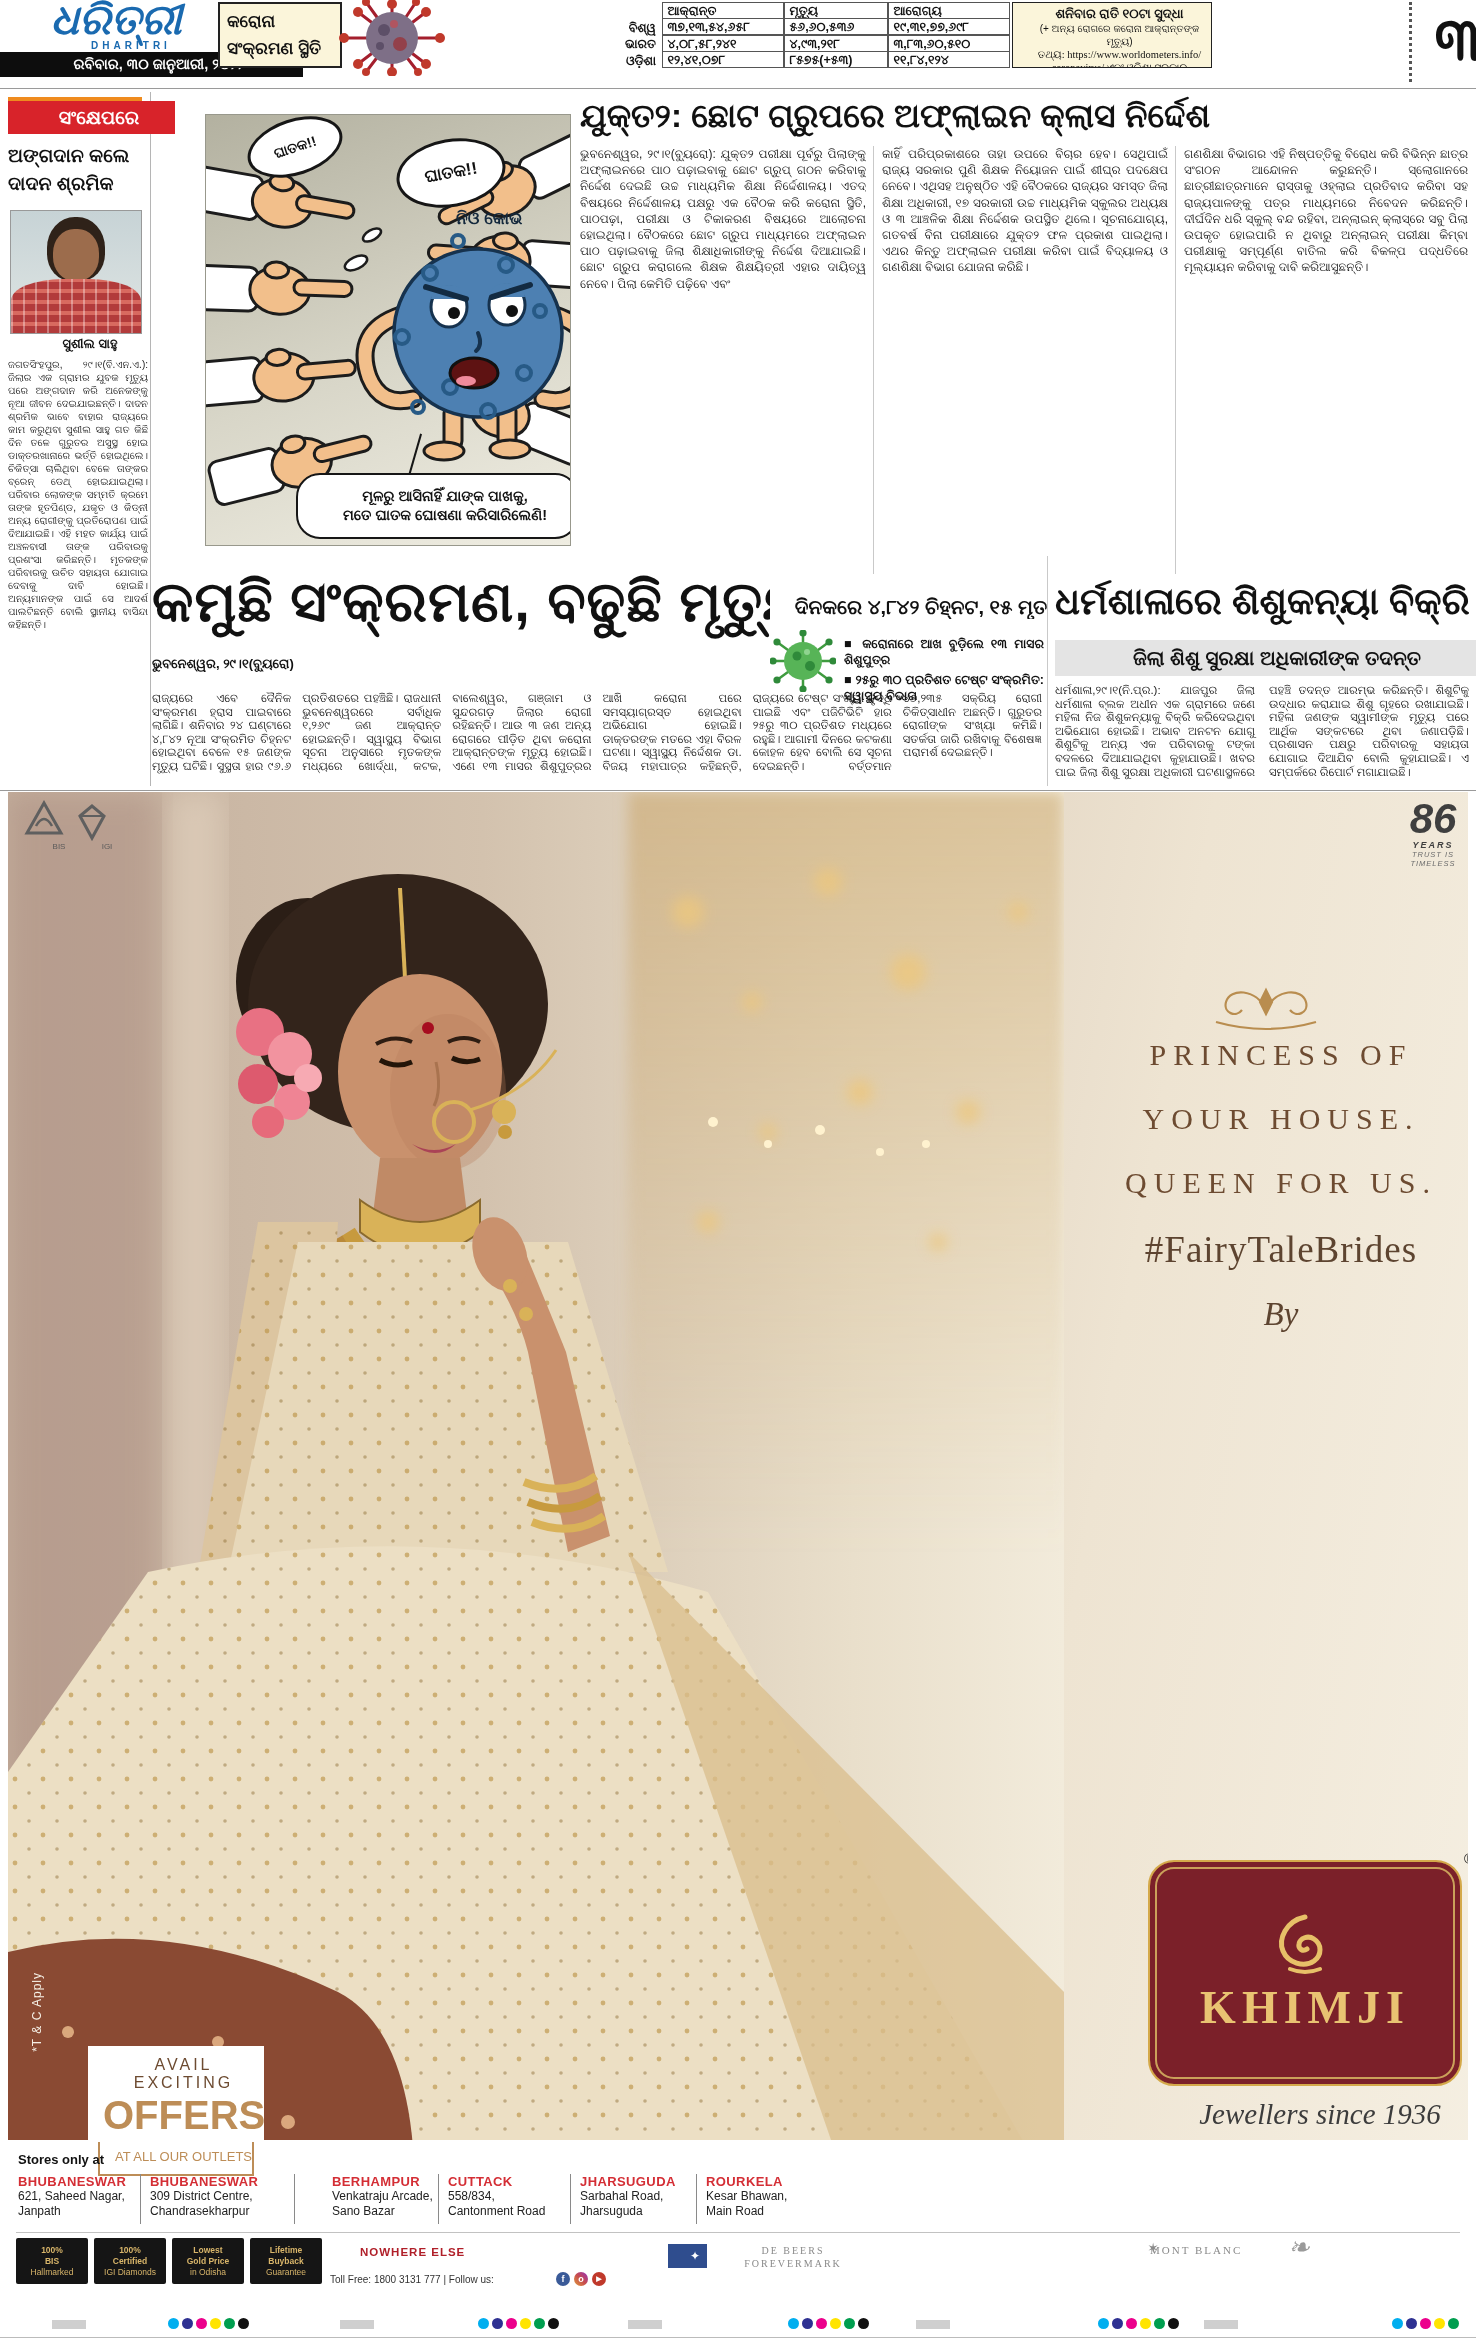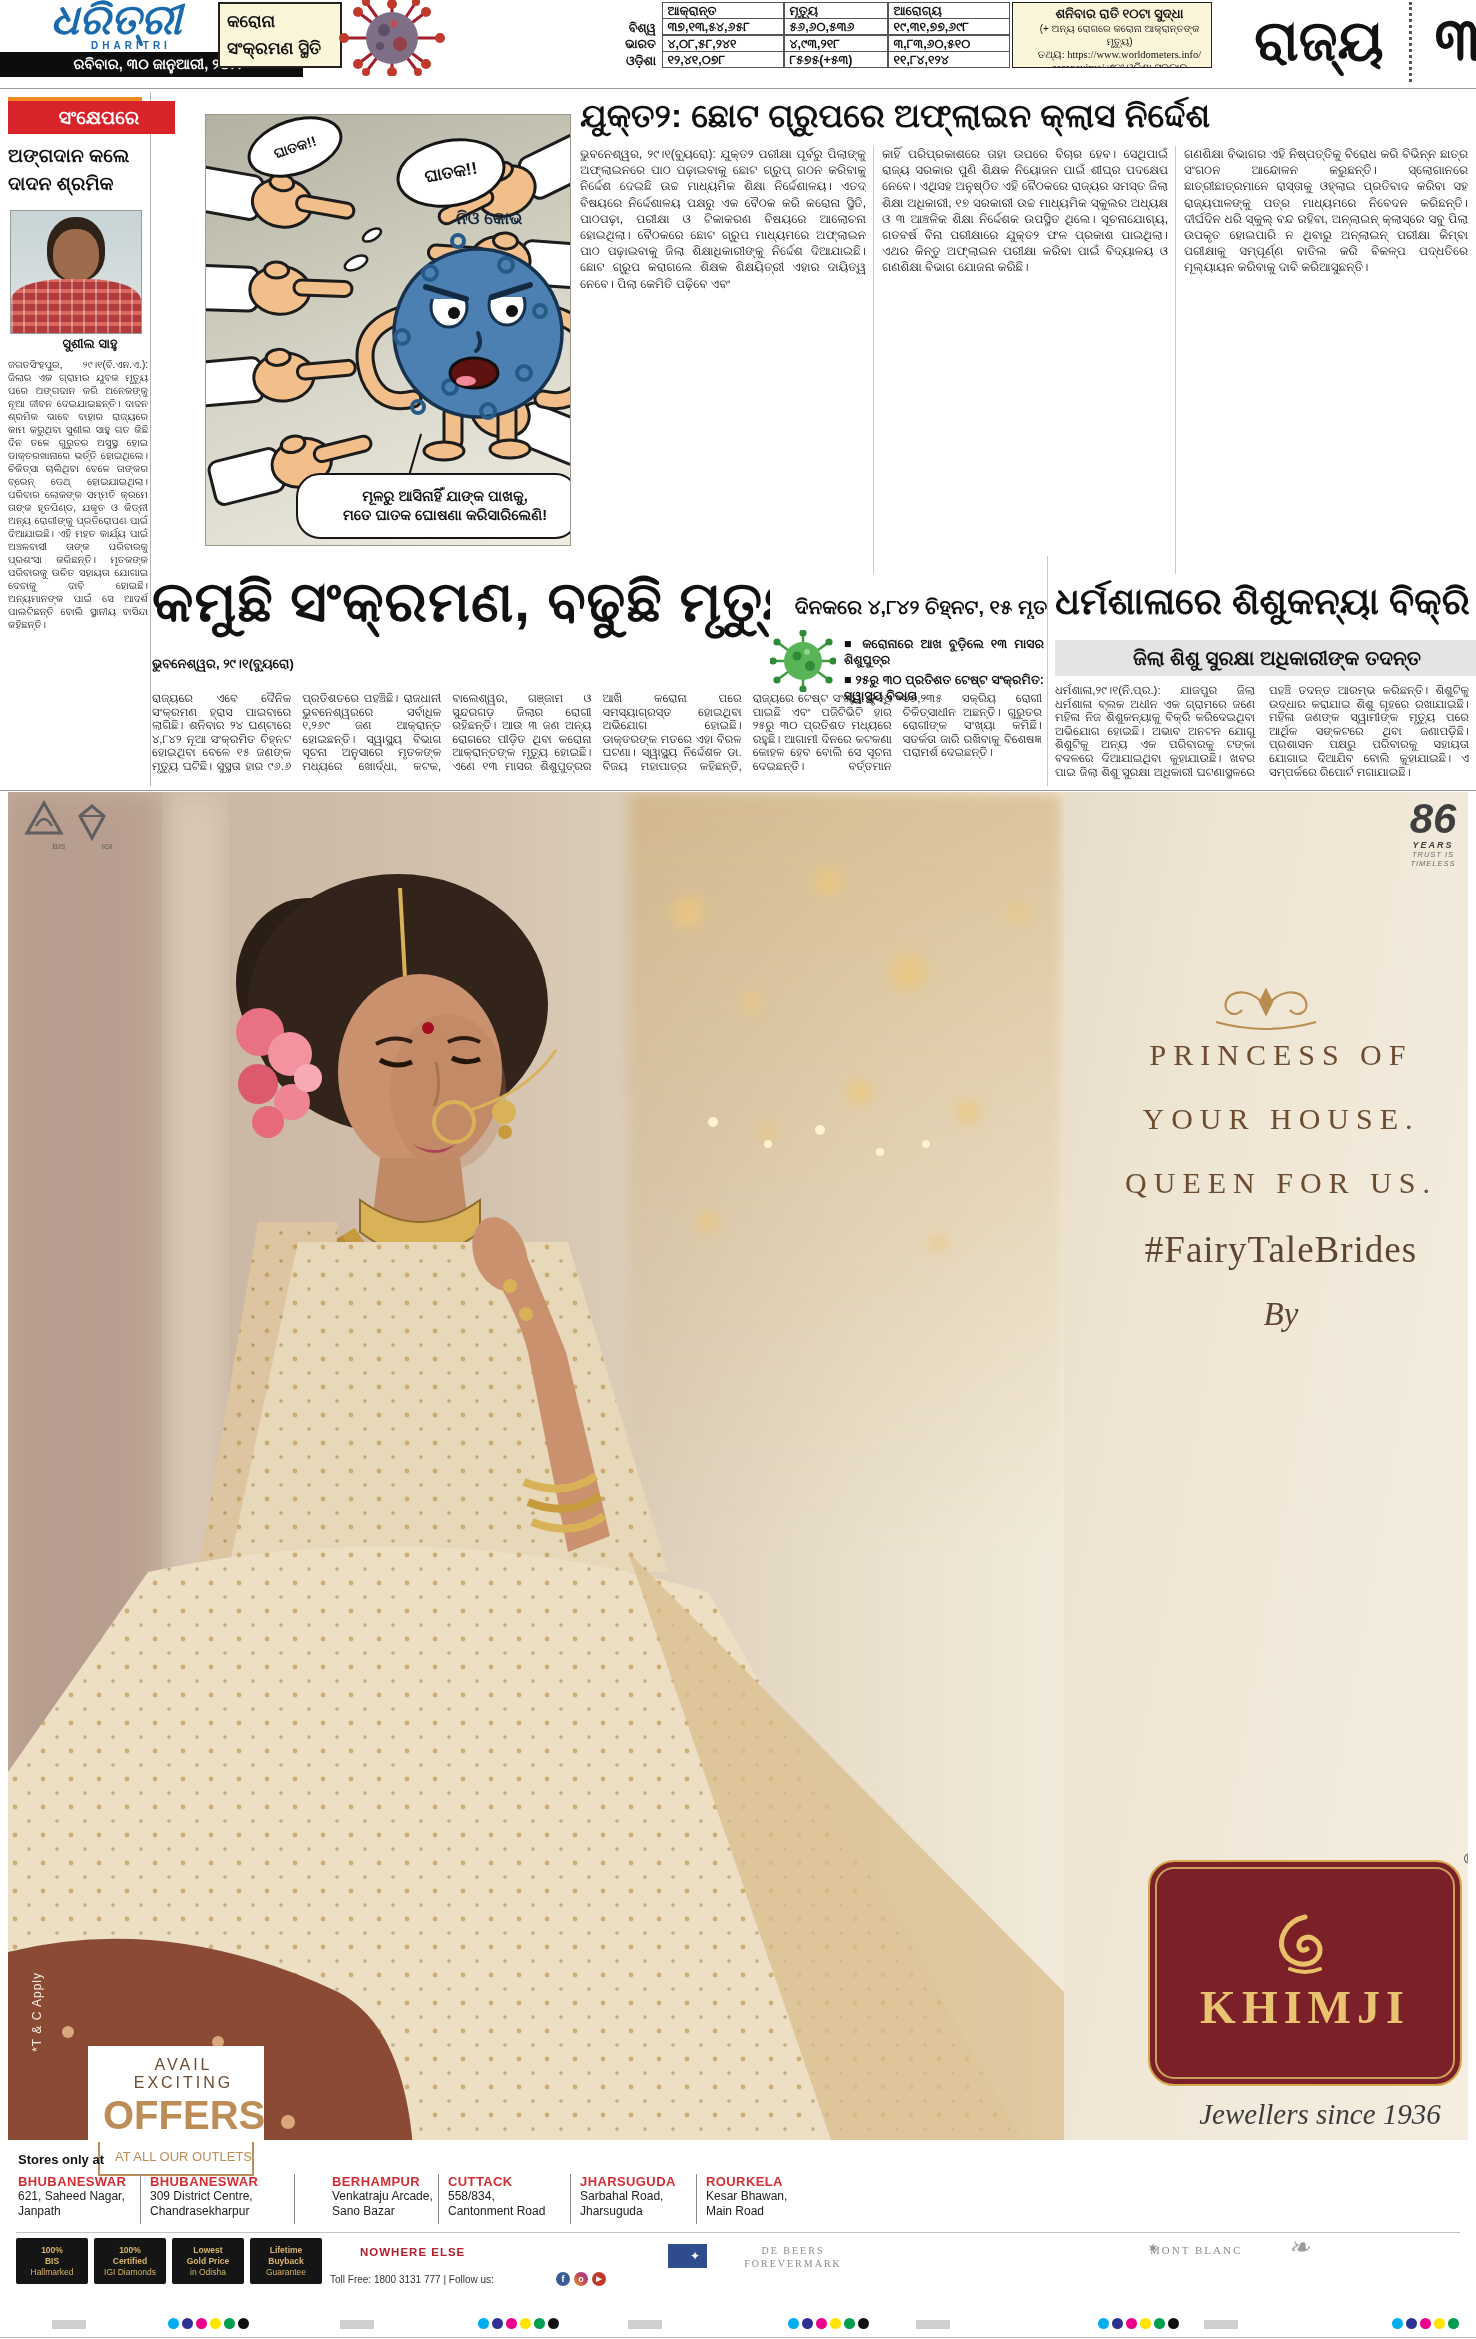--- a/index.html
+++ b/index.html
@@ -107,21 +107,20 @@
     <div class="c">୧୧,୮୪,୧୨୪</div>
   </div>
 
   <div class="abs creambox ctr" style="left:1012px;top:2px;width:200px;height:66px;border-width:1.5px;padding-top:3px;overflow:hidden;">
     <div class="b" style="font-size:13px;line-height:16px;">ଶନିବାର ରାତି ୧୦ଟା ସୁଦ୍ଧା</div>
     <div style="font-size:10px;line-height:13px;">(+ ଅନ୍ୟ ରୋଗରେ କରୋନା ଆକ୍ରାନ୍ତଙ୍କ ମୃତ୍ୟୁ)</div>
     <div class="serif" style="font-size:10.5px;line-height:13px;">ତଥ୍ୟ: https://www.worldometers.info/</div>
     <div class="serif" style="font-size:10.5px;line-height:13px;">coronavirus/ ଏବଂ ଓଡ଼ିଶା ସରକାର</div>
   </div>
 
-  <div class="abs ctr b nw" style="left:1205px;top:2px;width:198px;font-size:56px;line-height:78px;">ରାଜ୍ୟ</div>
   <div class="abs" style="left:1409px;top:2px;height:80px;border-left:3px dotted #555;"></div>
   <div class="abs ctr b nw" style="left:1412px;top:-2px;width:62px;font-size:60px;line-height:84px;">୩</div>
 
   <div class="abs hairline" style="left:0;top:88px;width:1476px;height:1px;"></div>
 
   <div class="abs" style="left:150px;top:92px;width:1px;height:694px;background:#b5b5b5;"></div>
   <div class="abs" style="left:8px;top:97px;width:134px;height:4px;background:#ef8b1e;"></div>
   <div class="abs ctr b nw" style="left:8px;top:101px;width:152px;height:33px;background:#d8232a;color:#fff;font-size:19px;line-height:33px;">ସଂକ୍ଷେପରେ</div>
   <div class="abs b pre" style="left:8px;top:142px;width:140px;font-size:19px;line-height:28px;overflow:hidden;height:58px;">ଅଙ୍ଗଦାନ କଲେ
 ଦାଦନ ଶ୍ରମିକ ସୁଶୀଲ</div>

